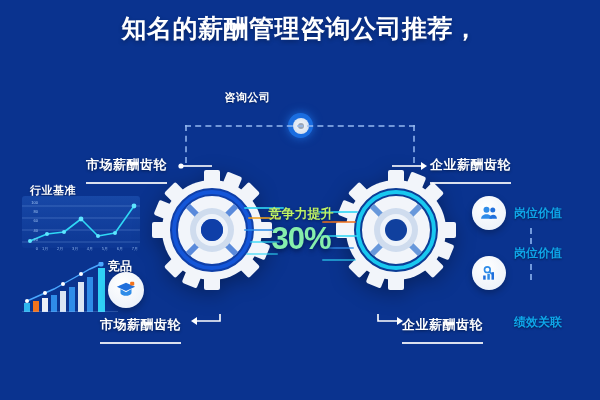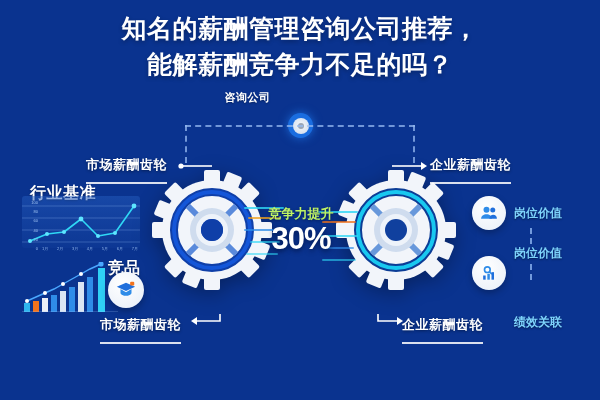--- a/index.html
+++ b/index.html
@@ -52,76 +52,75 @@
     border-left:2px dashed rgba(150,185,240,.75);}
 
   
   .gear{position:absolute;}
   .gear svg{display:block;filter:drop-shadow(0 5px 10px rgba(0,0,0,.32));}
 
   
   .center-txt{position:absolute;left:255px;top:206px;width:92px;text-align:center;z-index:6;}
   .center-txt .t1{color:#bef264;font-size:13px;font-weight:bold;line-height:16px;
     text-shadow:0 1px 3px rgba(0,20,70,.8);white-space:nowrap;}
-  .center-txt .t2{color:#ffffff;font-size:31px;font-weight:bold;line-height:34px;
+  .center-txt .t2{color:#86efac;font-size:31px;font-weight:bold;line-height:34px;
     text-shadow:0 2px 5px rgba(0,20,70,.85);letter-spacing:-1px;}
   .streaks{position:absolute;left:243px;top:196px;width:116px;height:74px;z-index:5;
     opacity:.95;}
 
   
   .clabel{position:absolute;color:#fff;font-size:13px;font-weight:bold;
     white-space:nowrap;text-shadow:0 1px 3px rgba(0,0,0,.45);letter-spacing:.5px;}
   .clabel.ul{border-bottom:2px solid rgba(255,255,255,.85);padding-bottom:8px;}
 
   .lead{position:absolute;}
   .lead svg{display:block;}
 
   
   .card-line{
     position:absolute;left:22px;top:196px;width:118px;height:52px;
     background:linear-gradient(180deg,rgba(36,92,190,.50),rgba(20,66,160,.28));
     border-radius:3px;
   }
-  .card-title{position:absolute;left:30px;top:183px;color:#ffffff;font-size:16px;
+  .card-title{position:absolute;left:30px;top:183px;color:#ffffff;font-size:11px;
     font-weight:bold;letter-spacing:.5px;text-shadow:0 1px 2px rgba(0,0,0,.4);}
   .yticks{position:absolute;left:24px;top:198px;width:14px;height:48px;}
   .yticks span{display:block;font-size:4px;line-height:9.2px;color:#9fc2f2;text-align:right;}
   .xticks{position:absolute;left:42px;top:246px;width:96px;height:8px;display:flex;
     justify-content:space-between;}
   .xticks span{font-size:4px;color:#8fb4ea;}
 
   .bars{position:absolute;left:22px;top:262px;width:96px;height:50px;}
 
   
-  .badge-lbl{position:absolute;left:108px;top:258px;color:#fff;font-size:16px;
+  .badge-lbl{position:absolute;left:108px;top:258px;color:#fff;font-size:12px;
     font-weight:bold;text-shadow:0 1px 2px rgba(0,0,0,.45);}
   .badge{
     position:absolute;left:108px;top:272px;width:36px;height:36px;border-radius:50%;
     background:radial-gradient(circle at 40% 35%,#ffffff 0%,#eef3fa 70%,#e2e9f4 100%);
     box-shadow:0 3px 7px rgba(0,0,0,.28);
     display:flex;align-items:center;justify-content:center;
   }
 
   
   .ric{position:absolute;width:34px;height:34px;border-radius:50%;
     background:radial-gradient(circle at 40% 35%,#ffffff 0%,#eef3fa 72%,#e0e8f3 100%);
     box-shadow:0 3px 7px rgba(0,0,0,.26);
     display:flex;align-items:center;justify-content:center;}
-  .rlbl{position:absolute;color:#7dd3fc;font-size:12px;font-weight:bold;
+  .rlbl{position:absolute;color:#0ea5e9;font-size:12px;font-weight:bold;
     white-space:nowrap;text-shadow:0 1px 2px rgba(0,0,0,.45);}
   .rdash{position:absolute;border-left:2px dashed rgba(140,180,240,.8);height:16px;}
 </style>
 </head>
 <body>
 
 <div id="stage">
 
   <div class="hdr">
     <div class="l1">知名的薪酬管理咨询公司推荐，</div>
-    <div class="l2">能解薪酬竞争力不足的吗？</div>
   </div>
 
   <div class="node-lbl">咨询公司</div>
   <div class="node-dot">
       <i>
         <b></b>
       </i>
     </div>
   <div class="bus-h"></div>
   <div class="bus-l"></div>

